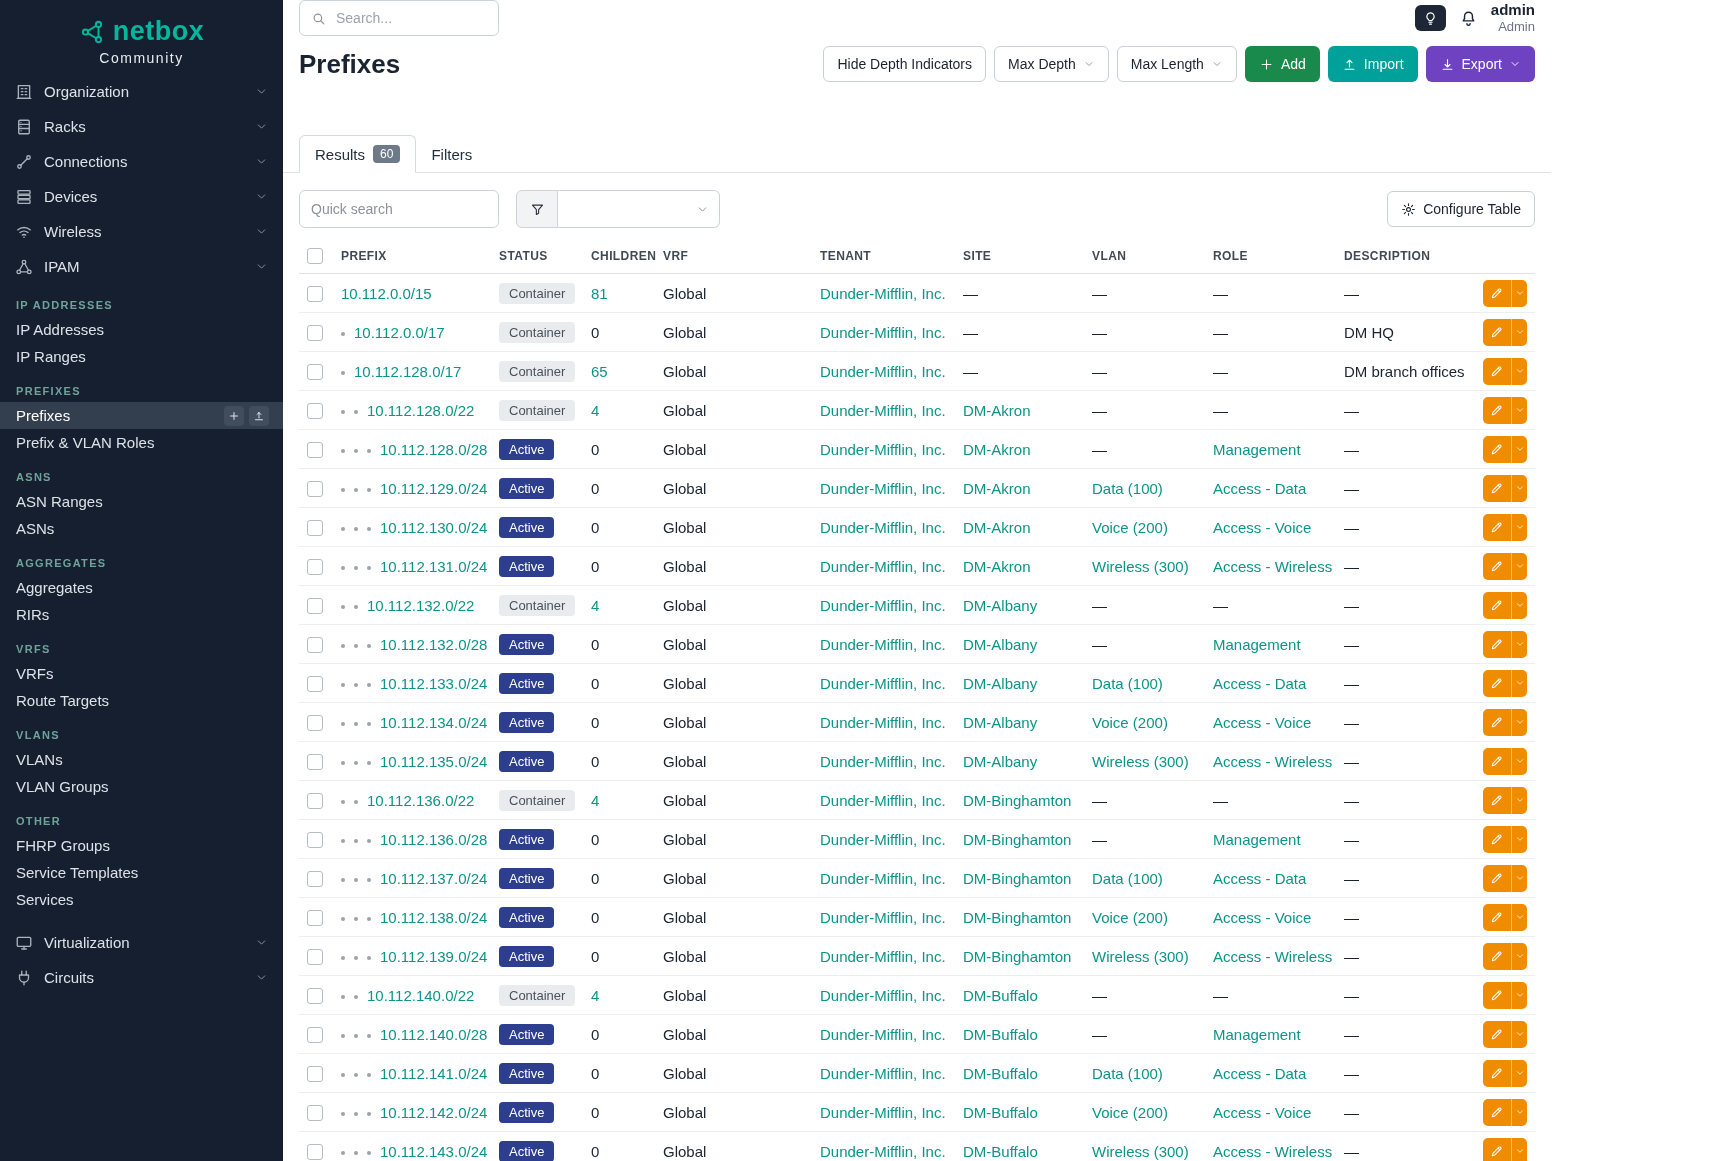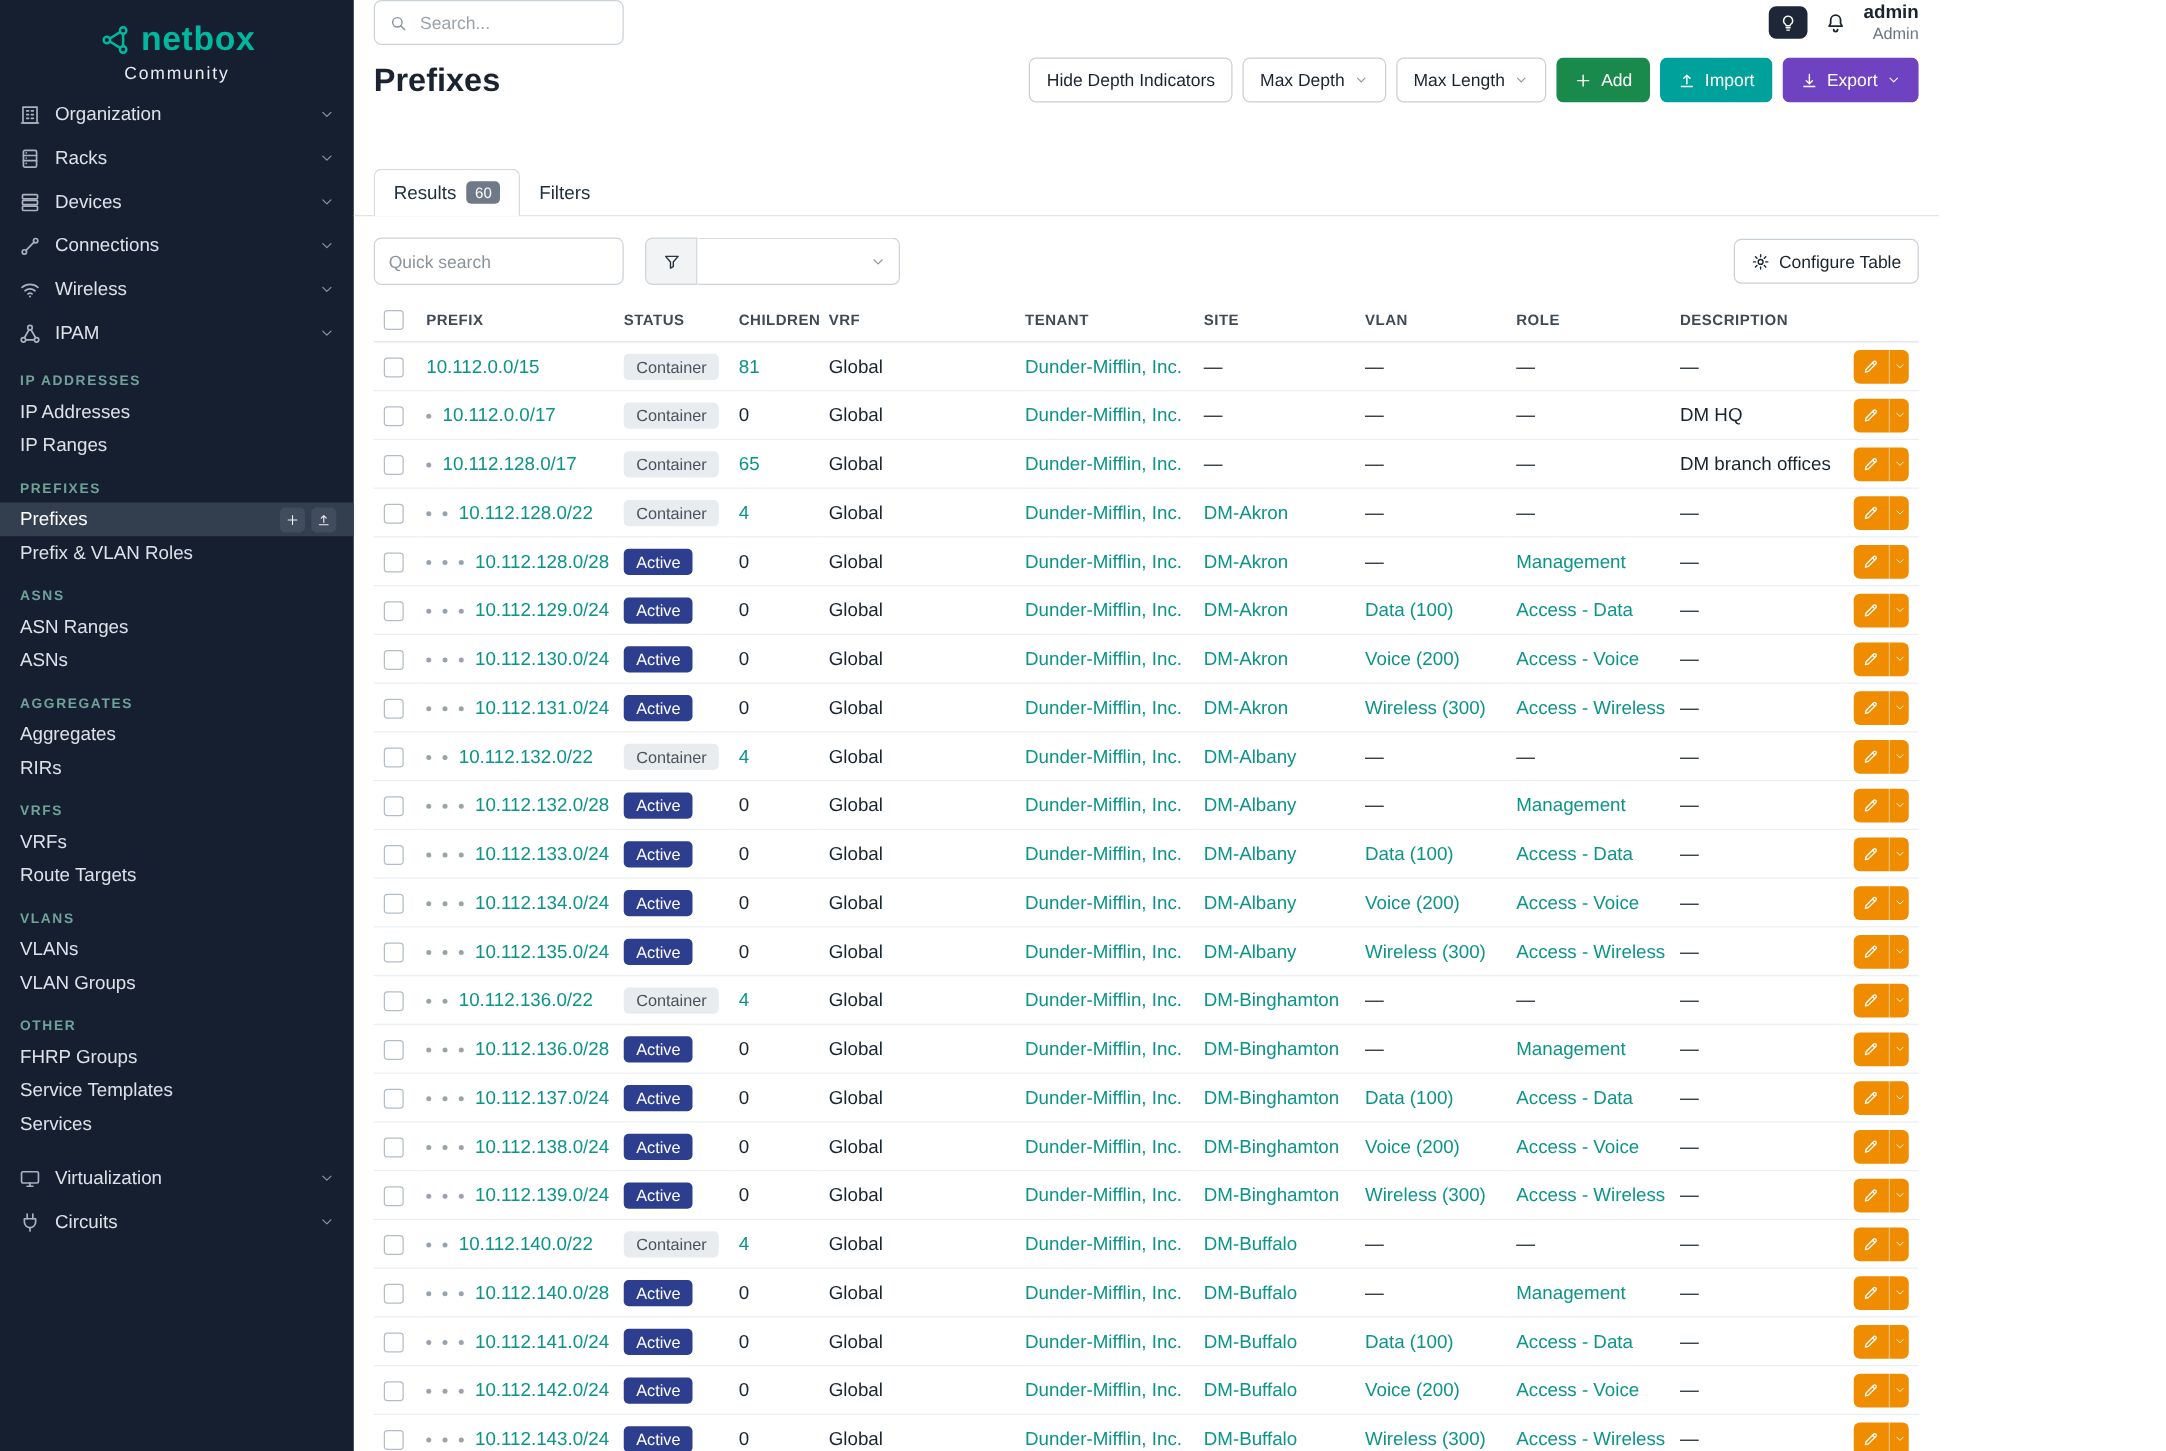--- a/index.html
+++ b/index.html
@@ -137,41 +137,41 @@
         <span class="nav-label">Racks</span>
         <span class="nav-chev">
           <svg class="ic" viewBox="0 0 24 24" fill="none" stroke="currentColor" stroke-width="1.8" stroke-linecap="round" stroke-linejoin="round">
             <path d="M6 9l6 6 6-6"></path>
           </svg>
         </span>
       </div>
       <div class="nav-item">
         <span class="nicon">
           <svg class="ic" viewBox="0 0 24 24" fill="none" stroke="currentColor" stroke-width="1.8" stroke-linecap="round" stroke-linejoin="round">
+            <circle cx="6" cy="18" r="2.3"></circle>
+            <circle cx="18" cy="6" r="2.3"></circle>
+            <path d="M7.7 16.3L16.3 7.7"></path>
+          </svg>
+        </span>
+        <span class="nav-label">Connections</span>
+        <span class="nav-chev">
+          <svg class="ic" viewBox="0 0 24 24" fill="none" stroke="currentColor" stroke-width="1.8" stroke-linecap="round" stroke-linejoin="round">
+            <path d="M6 9l6 6 6-6"></path>
+          </svg>
+        </span>
+      </div>
+      <div class="nav-item">
+        <span class="nicon">
+          <svg class="ic" viewBox="0 0 24 24" fill="none" stroke="currentColor" stroke-width="1.8" stroke-linecap="round" stroke-linejoin="round">
             <rect x="4" y="3.5" width="16" height="4.6" rx="1"></rect>
             <rect x="4" y="9.7" width="16" height="4.6" rx="1"></rect>
             <rect x="4" y="15.9" width="16" height="4.6" rx="1"></rect>
           </svg>
         </span>
         <span class="nav-label">Devices</span>
-        <span class="nav-chev">
-          <svg class="ic" viewBox="0 0 24 24" fill="none" stroke="currentColor" stroke-width="1.8" stroke-linecap="round" stroke-linejoin="round">
-            <path d="M6 9l6 6 6-6"></path>
-          </svg>
-        </span>
-      </div>
-      <div class="nav-item">
-        <span class="nicon">
-          <svg class="ic" viewBox="0 0 24 24" fill="none" stroke="currentColor" stroke-width="1.8" stroke-linecap="round" stroke-linejoin="round">
-            <circle cx="6" cy="18" r="2.3"></circle>
-            <circle cx="18" cy="6" r="2.3"></circle>
-            <path d="M7.7 16.3L16.3 7.7"></path>
-          </svg>
-        </span>
-        <span class="nav-label">Connections</span>
         <span class="nav-chev">
           <svg class="ic" viewBox="0 0 24 24" fill="none" stroke="currentColor" stroke-width="1.8" stroke-linecap="round" stroke-linejoin="round">
             <path d="M6 9l6 6 6-6"></path>
           </svg>
         </span>
       </div>
       <div class="nav-item">
         <span class="nicon">
           <svg class="ic" viewBox="0 0 24 24" fill="none" stroke="currentColor" stroke-width="1.8" stroke-linecap="round" stroke-linejoin="round">
             <path d="M3.5 9.2a13 13 0 0 1 17 0"></path>

